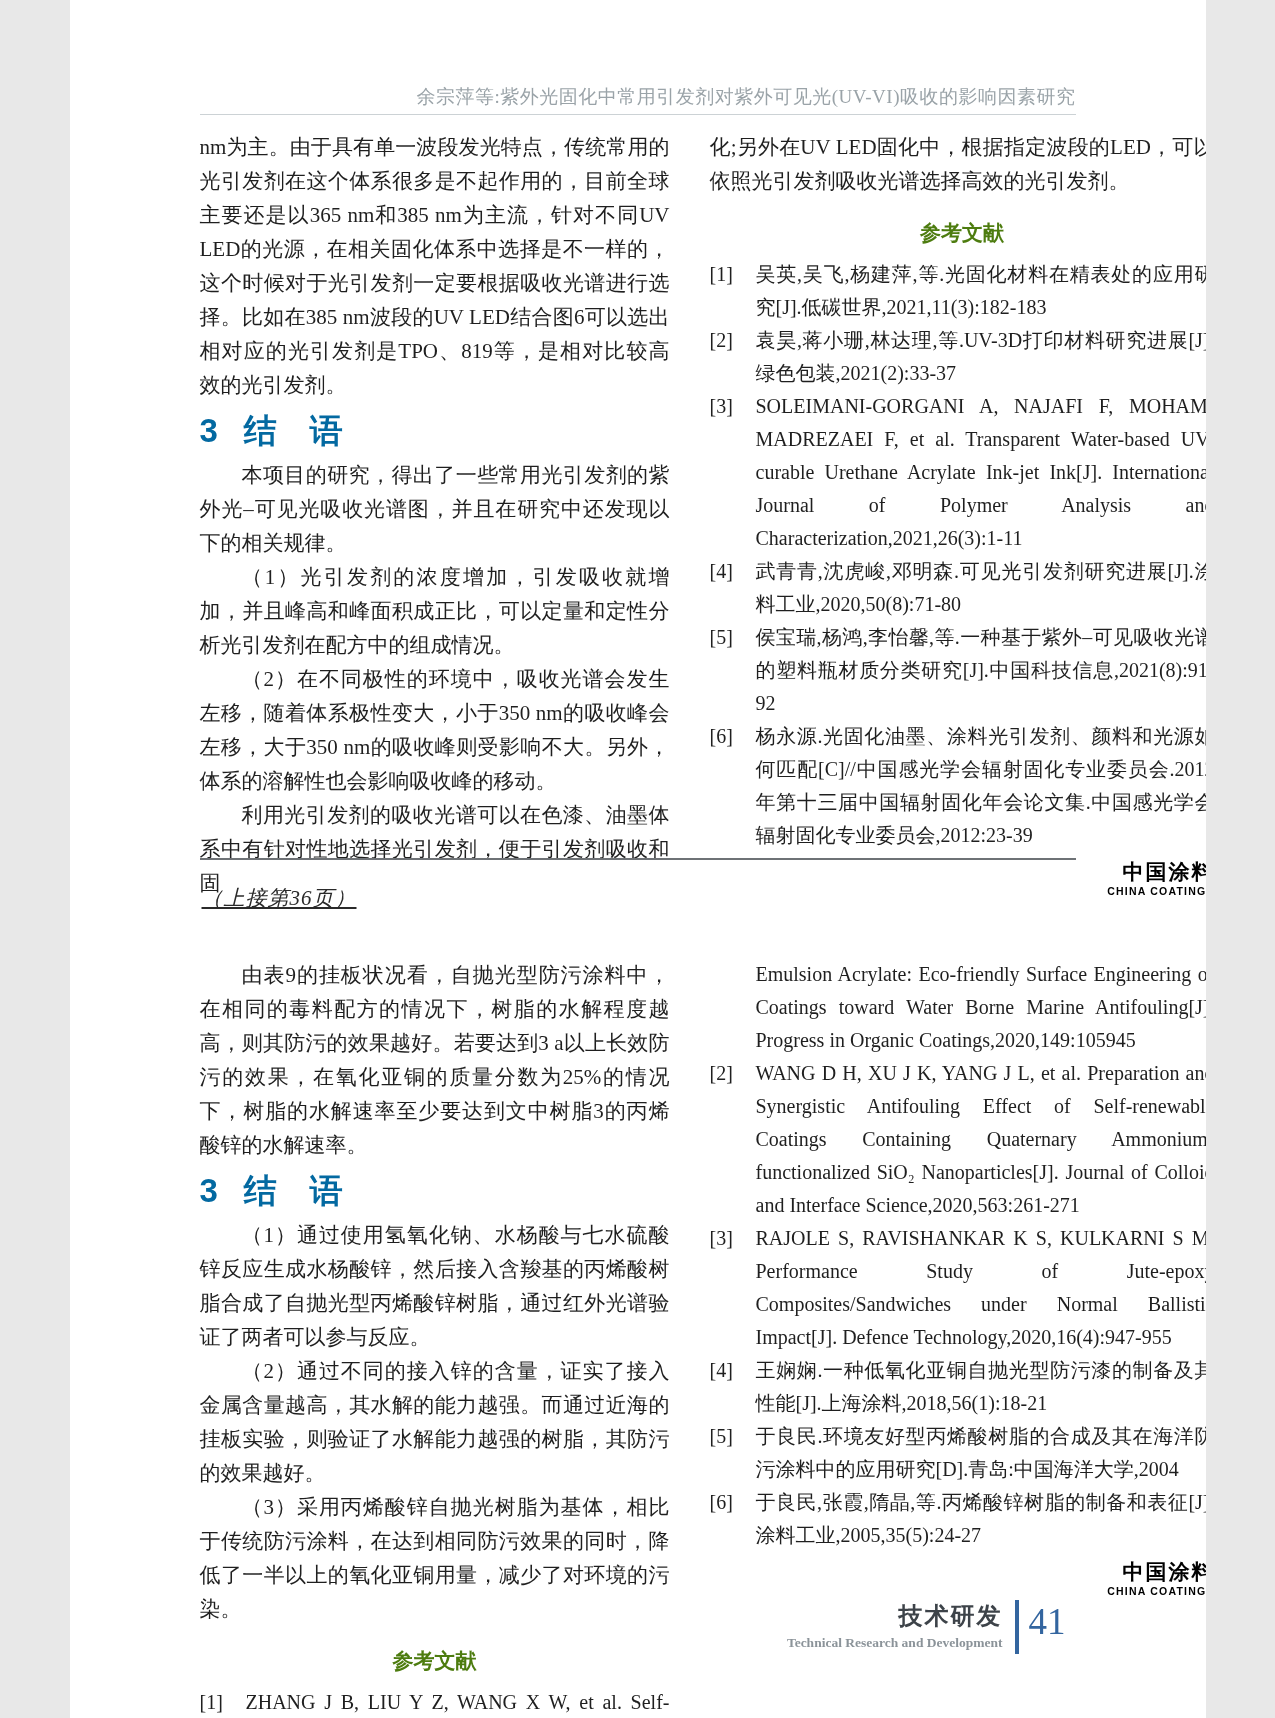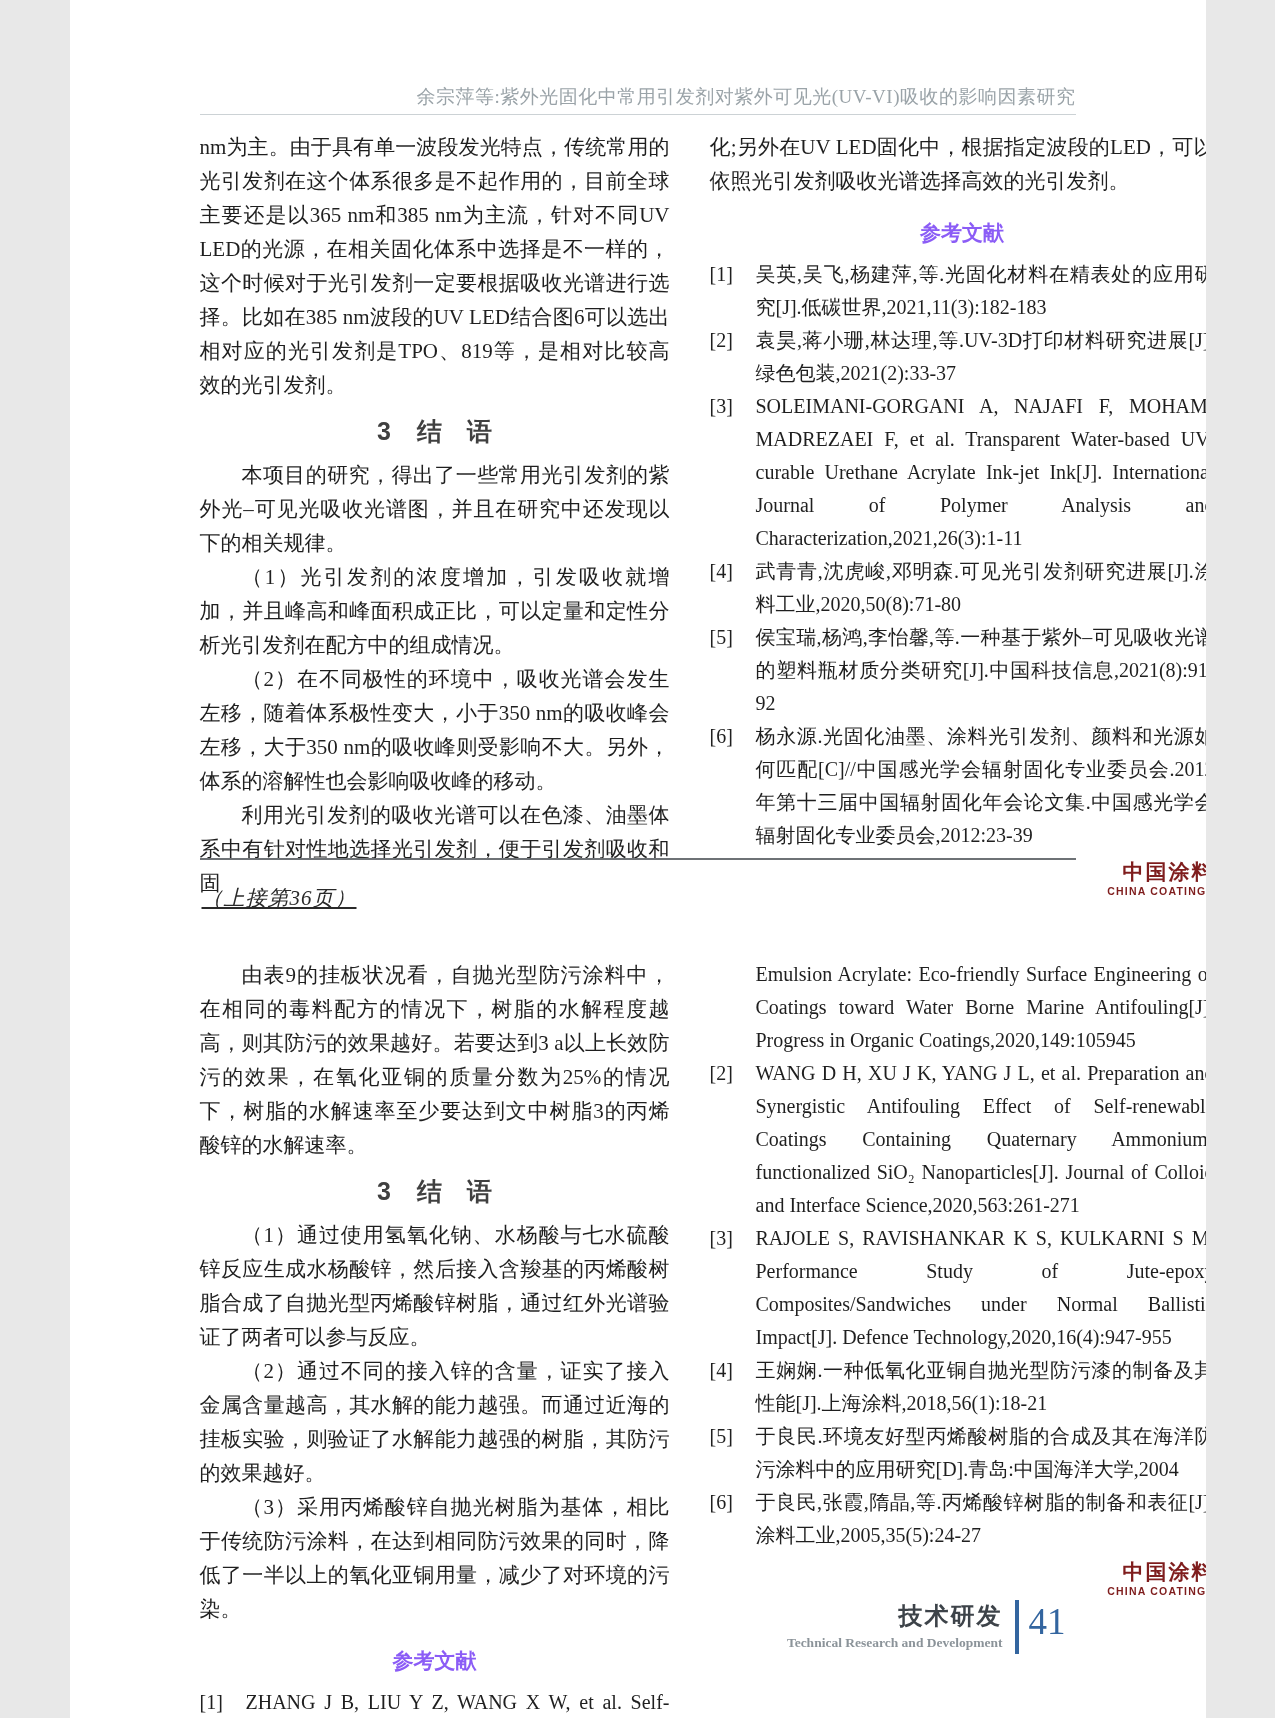--- a/index.html
+++ b/index.html
@@ -24,38 +24,38 @@
   .col{position:absolute;font-size:21px;line-height:34px;text-align:justify;}
   .col-top-left{top:130px;left:130px;width:470px;}
   .col-top-right{top:130px;left:640px;width:505px;}
   .col-bot-left{top:958px;left:130px;width:470px;}
   .col-bot-right{top:958px;left:640px;width:505px;}
   p{margin:0;}
   .indent{text-indent:2em;}
   .sec-heading{
     margin:14px 0 12px 0;
     font-family:"Liberation Sans","DejaVu Sans",sans-serif;
-    font-weight:bold;font-size:25px;line-height:30px;
-    color:#404040;text-align:center;text-indent:0;
+    font-weight:bold;font-size:33px;line-height:30px;
+    color:#0369a1;text-align:left;text-indent:0;
   }
   .sec-heading .sec-num{margin-right:26px;}
   .ref-heading{
     margin:20px 0 10px 0;
     font-family:"Liberation Sans","DejaVu Sans",sans-serif;
     font-weight:bold;font-size:21px;line-height:30px;
-    color:#8b5cf6;text-align:center;text-indent:0;
+    color:#4d7c0f;text-align:center;text-indent:0;
   }
   .refs{font-size:20px;line-height:33px;}
   .ref{display:flex;}
   .ref-num{width:46px;flex-shrink:0;}
   .ref-text{flex:1;text-align:justify;}
   .logo{
     margin-top:8px;text-align:right;
     font-family:"Liberation Sans","DejaVu Sans",sans-serif;
-    color:#7f1d1d;line-height:1.1;
+    color:#000000;line-height:1.1;
   }
   .logo-cn{font-weight:bold;font-size:21px;letter-spacing:2px;position:relative;display:inline-block;}
   .logo-cn::after{content:"";position:absolute;top:1px;right:-6px;width:3px;height:3px;background:#1f5c99;border-radius:50%;}
   .logo-en{font-weight:bold;font-size:10.5px;letter-spacing:1.2px;margin-top:3px;}
   .mid-rule{
     position:absolute;top:858px;left:130px;right:130px;
     height:2px;background:#6e7276;
   }
   .cont-note{
     position:absolute;top:884px;left:132px;

